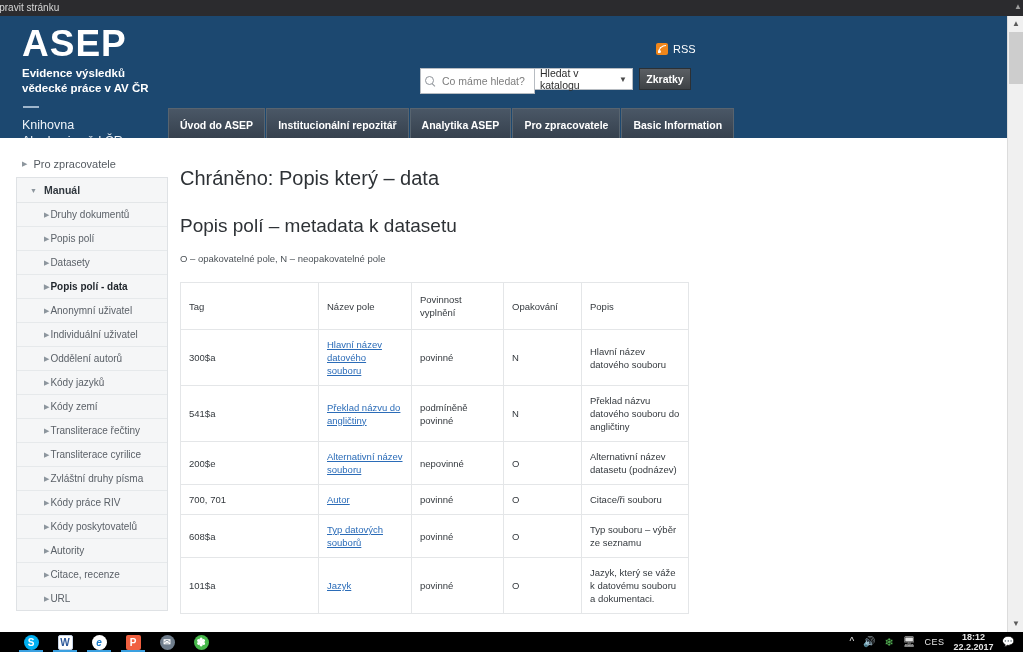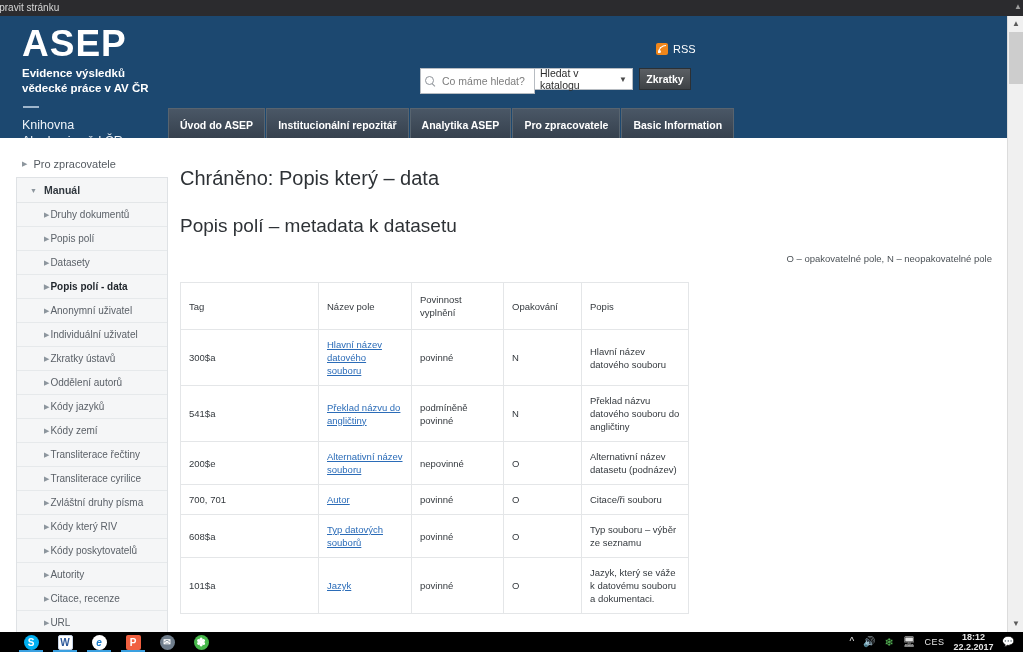--- a/index.html
+++ b/index.html
@@ -223,21 +223,21 @@
   }
   .page-title {
     font-size: 20px; color: #2e3236; font-weight: normal;
     margin: 0 0 24px 0; line-height: 24px;
   }
   .section-title {
     font-size: 19px; color: #2e3236; font-weight: normal;
     margin: 0 0 16px 0; line-height: 23px;
   }
   .legend-note {
-    font-size: 9.5px; color: #4c5257; margin-bottom: 18px; text-align: right;
+    font-size: 9.5px; color: #4c5257; margin-bottom: 18px;
   }
 
   table.fields {
     border-collapse: collapse;
     width: 508px;
     table-layout: fixed;
   }
   table.fields th, table.fields td {
     border: 1px solid #e4e6e8;
     text-align: left;
@@ -399,24 +399,20 @@
       <div class="menu-item">
         <span class="tri">▶</span>
         <span>Anonymní uživatel</span>
       </div>
       <div class="menu-item">
         <span class="tri">▶</span>
         <span>Individuální uživatel</span>
       </div>
       <div class="menu-item">
         <span class="tri">▶</span>
-        <span>Zkratky ústavů</span>
-      </div>
-      <div class="menu-item">
-        <span class="tri">▶</span>
         <span>Oddělení autorů</span>
       </div>
       <div class="menu-item">
         <span class="tri">▶</span>
         <span>Kódy jazyků</span>
       </div>
       <div class="menu-item">
         <span class="tri">▶</span>
         <span>Kódy zemí</span>
       </div>
@@ -427,21 +423,21 @@
       <div class="menu-item">
         <span class="tri">▶</span>
         <span>Transliterace cyrilice</span>
       </div>
       <div class="menu-item">
         <span class="tri">▶</span>
         <span>Zvláštní druhy písma</span>
       </div>
       <div class="menu-item">
         <span class="tri">▶</span>
-        <span>Kódy který RIV</span>
+        <span>Kódy práce RIV</span>
       </div>
       <div class="menu-item">
         <span class="tri">▶</span>
         <span>Kódy poskytovatelů</span>
       </div>
       <div class="menu-item">
         <span class="tri">▶</span>
         <span>Autority</span>
       </div>
       <div class="menu-item">

